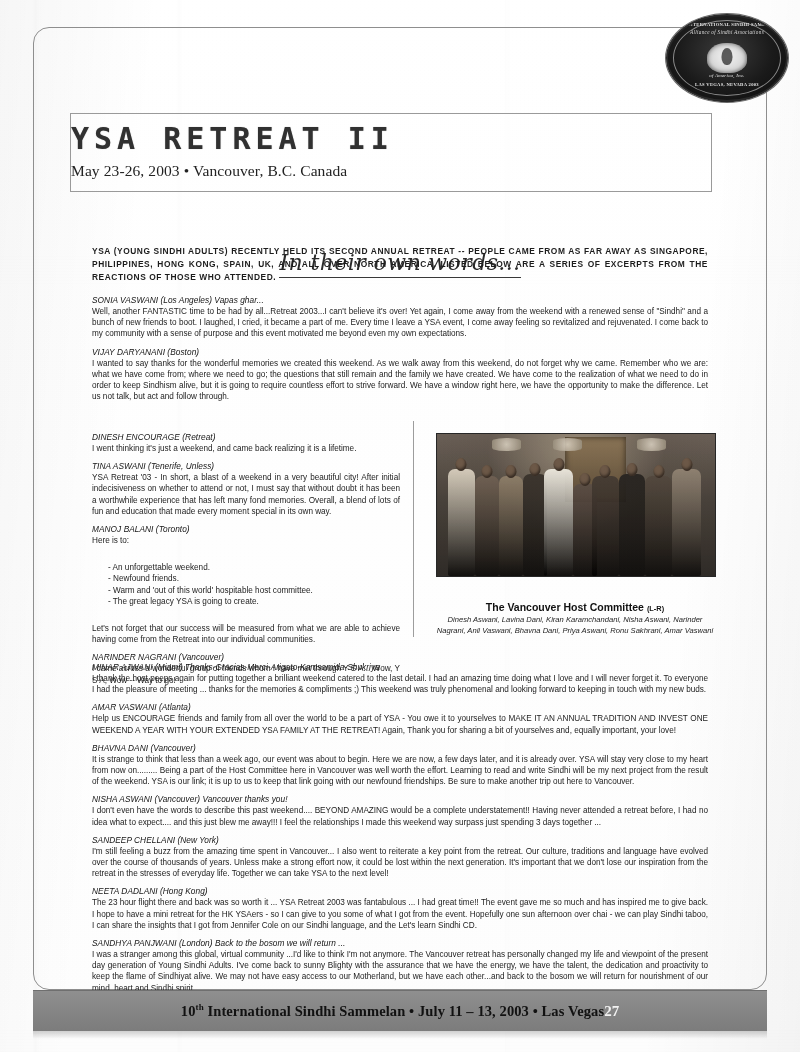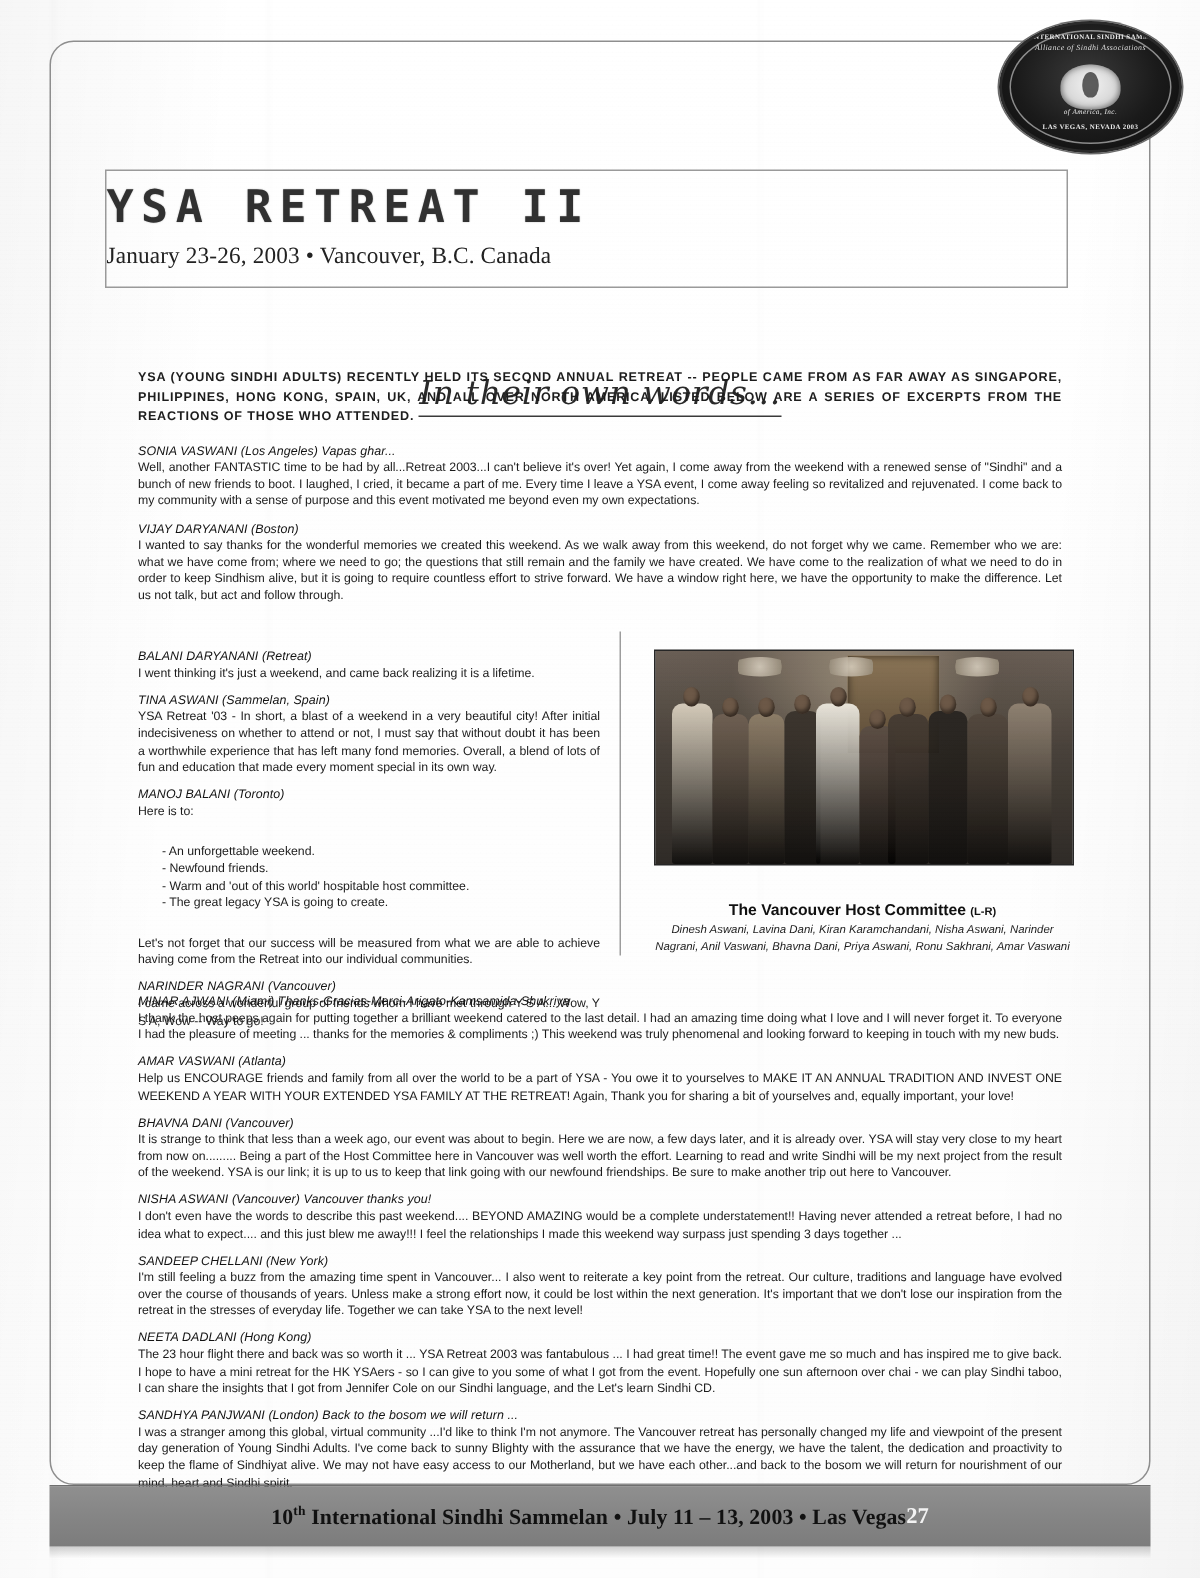--- a/index.html
+++ b/index.html
@@ -209,40 +209,40 @@
   <div class="ring"></div>
   <div class="logo-txt" id="logo-top">10th International Sindhi Sammelan</div>
   <div class="logo-txt" id="logo-sub">Alliance of Sindhi Associations</div>
   <div id="logo-emblem"></div>
   <div class="logo-txt" id="logo-mid">of America, Inc.</div>
   <div class="logo-txt" id="logo-bot">Las Vegas, Nevada 2003</div>
 </div>
 
 <div id="title-block">
   <div id="retreat-title">YSA RETREAT II</div>
-  <div id="retreat-date">January 23-26, 2003 • Vancouver, B.C. Canada</div>
+  <div id="retreat-date">May 23-26, 2003 • Vancouver, B.C. Canada</div>
 </div>
 
 <div id="own-words">
   <span>In their own words...</span>
 </div>
 
 <div id="intro">YSA (Young Sindhi Adults) recently held its Second Annual Retreat -- people came from as far away as Singapore, Philippines, Hong Kong, Spain, UK, and all over North America. Listed below are a series of excerpts from the reactions of those who attended.</div>
 
 <div id="full-top">
     <div class="name-line"><span>SONIA VASWANI</span><span class="loc"> (Los Angeles)</span><span> Vapas ghar...</span></div>
     <div class="para">Well, another FANTASTIC time to be had by all...Retreat 2003...I can't believe it's over! Yet again, I come away from the weekend with a renewed sense of "Sindhi" and a bunch of new friends to boot. I laughed, I cried, it became a part of me. Every time I leave a YSA event, I come away feeling so revitalized and rejuvenated. I come back to my community with a sense of purpose and this event motivated me beyond even my own expectations.</div>
     <div class="name-line"><span>VIJAY DARYANANI</span><span class="loc"> (Boston)</span></div>
     <div class="para">I wanted to say thanks for the wonderful memories we created this weekend. As we walk away from this weekend, do not forget why we came. Remember who we are: what we have come from; where we need to go; the questions that still remain and the family we have created. We have come to the realization of what we need to do in order to keep Sindhism alive, but it is going to require countless effort to strive forward. We have a window right here, we have the opportunity to make the difference. Let us not talk, but act and follow through.</div>
   </div>
 
 <div id="split-left">
-    <div class="name-line"><span>BALANI DARYANANI</span><span class="loc"> (Retreat)</span></div>
+    <div class="name-line"><span>DINESH ENCOURAGE</span><span class="loc"> (Retreat)</span></div>
     <div class="para">I went thinking it's just a weekend, and came back realizing it is a lifetime.</div>
-    <div class="name-line"><span>TINA ASWANI</span><span class="loc"> (Sammelan, Spain)</span></div>
+    <div class="name-line"><span>TINA ASWANI</span><span class="loc"> (Tenerife, Unless)</span></div>
     <div class="para">YSA Retreat '03 - In short, a blast of a weekend in a very beautiful city! After initial indecisiveness on whether to attend or not, I must say that without doubt it has been a worthwhile experience that has left many fond memories. Overall, a blend of lots of fun and education that made every moment special in its own way.</div>
     <div class="name-line"><span>MANOJ BALANI</span><span class="loc"> (Toronto)</span></div>
     <div class="para">Here is to:</div>
     <div class="bullets">
       <div>- An unforgettable weekend.</div>
       <div>- Newfound friends.</div>
       <div>- Warm and 'out of this world' hospitable host committee.</div>
       <div>- The great legacy YSA is going to create.</div>
     </div>
     <div class="para">Let's not forget that our success will be measured from what we are able to achieve having come from the Retreat into our individual communities.</div>

